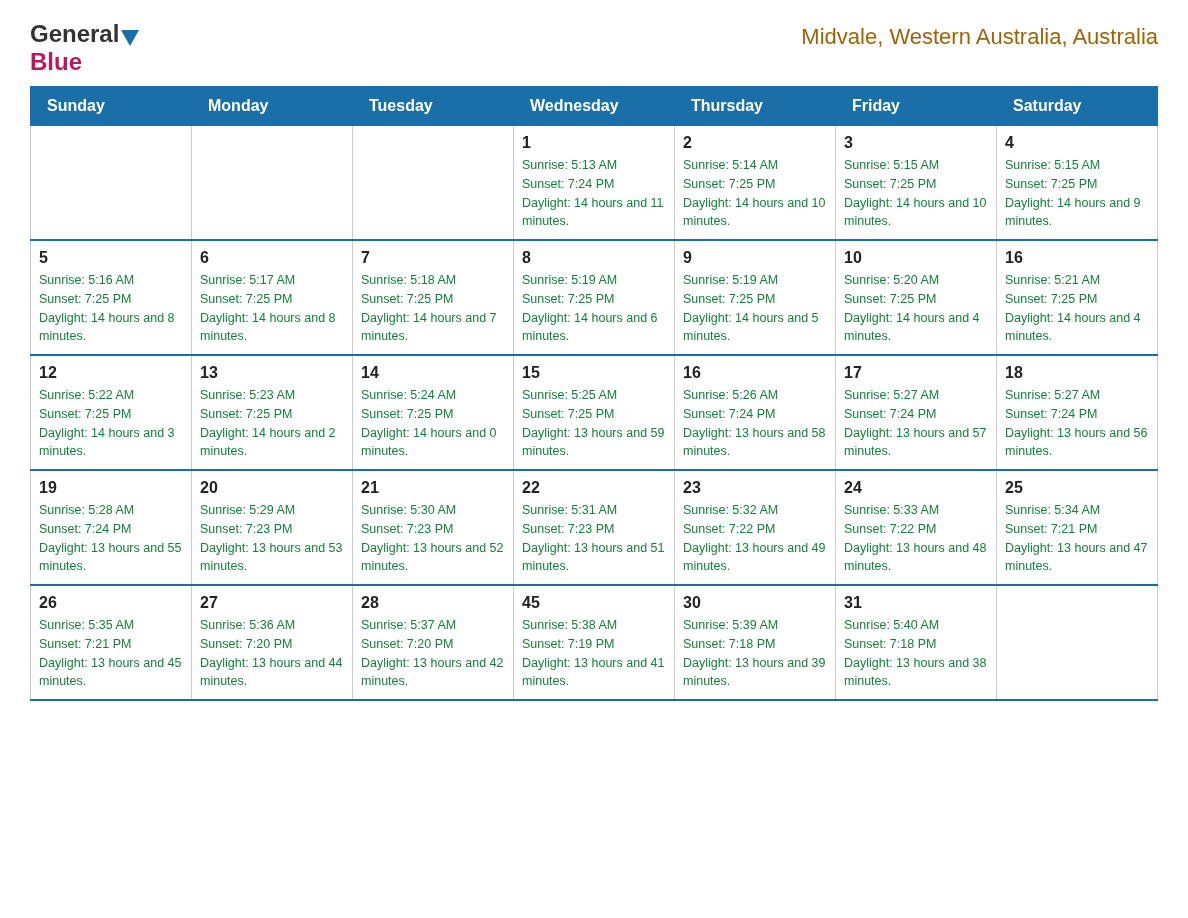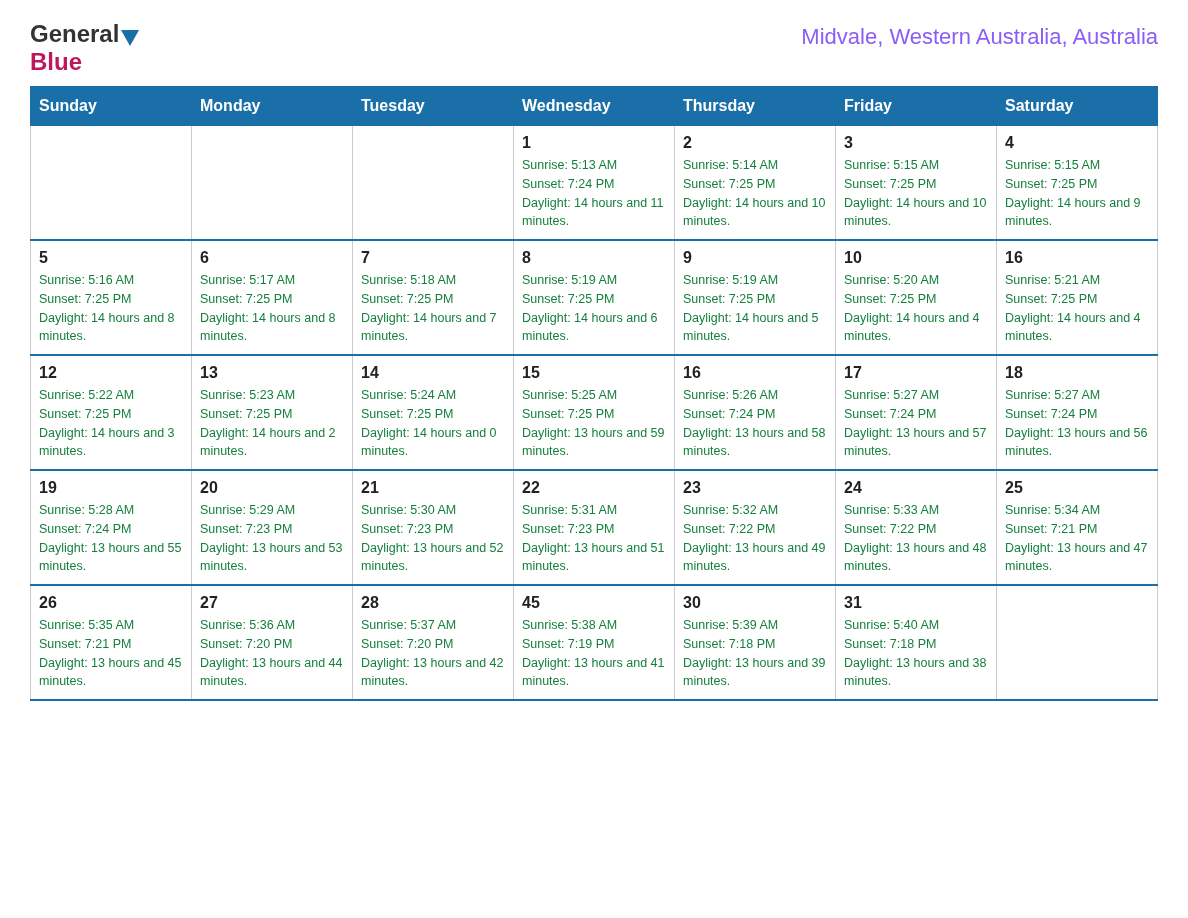--- a/index.html
+++ b/index.html
@@ -21,34 +21,34 @@
       text-align: right;
     }
     .main-title {
       font-size: 52px;
       font-weight: bold;
       color: #222;
       line-height: 1.1;
     }
     .subtitle {
       font-size: 22px;
-      color: #8b5cf6;
+      color: #a16207;
       margin-top: 4px;
     }
     .calendar {
       width: 100%;
       border-collapse: collapse;
       margin-top: 10px;
     }
     .calendar thead th {
       background-color: #1a6fa8;
       color: #fff;
       font-size: 16px;
       font-weight: bold;
-      padding: 10px 8px;
+      padding: 10px 16px;
       text-align: left;
       border: 1px solid #1a6fa8;
     }
     .calendar tbody td {
       vertical-align: top;
       padding: 8px 8px;
       font-size: 12.5px;
       color: #333;
       border: 1px solid #ccc;
       width: 14.28%;

